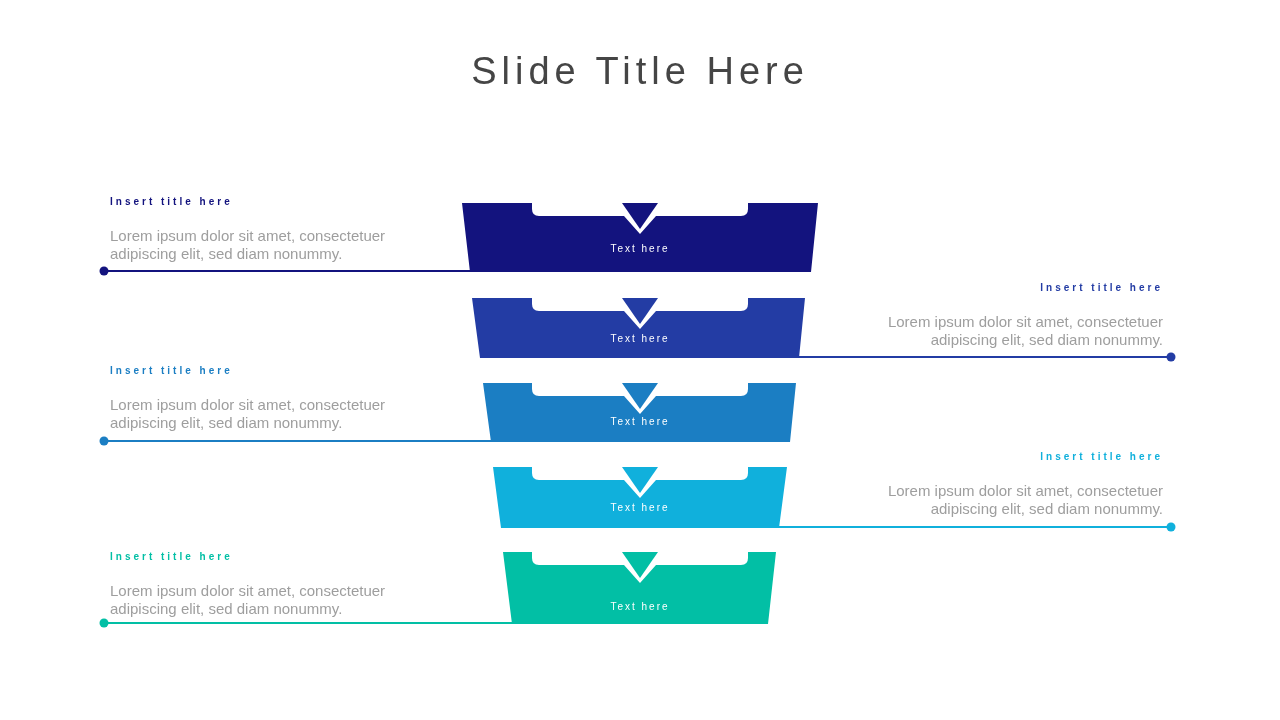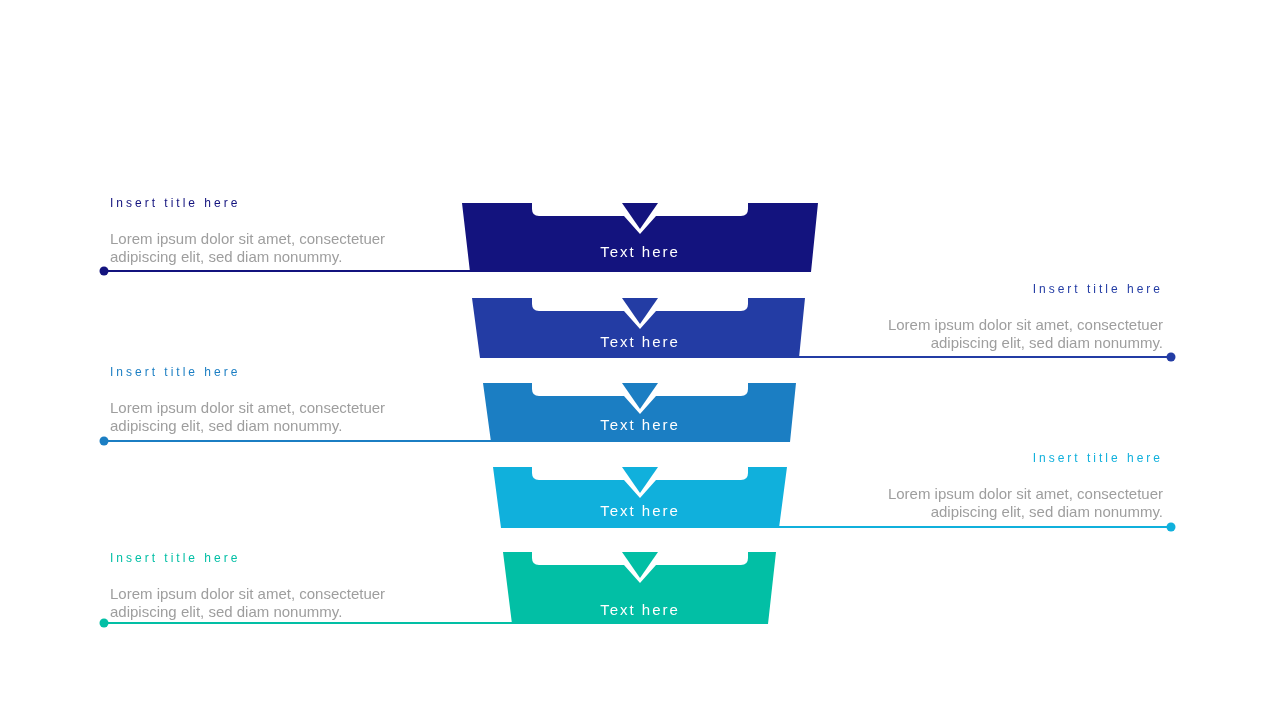--- a/index.html
+++ b/index.html
@@ -10,45 +10,46 @@
   .slide-title {
     position:absolute; left:0; top:50px; width:1280px;
     text-align:center; font-size:38px; font-weight:400;
     letter-spacing:5px; color:#454545;
   }
 
   .diagram-svg { position:absolute; left:0; top:0; width:1280px; height:720px; }
 
   .bar-label {
     position:absolute; width:240px; left:520px; text-align:center;
-    color:#ffffff; font-size:15px; letter-spacing:2px;
+    color:#ffffff; font-size:10px; letter-spacing:2px;
   }
   .bar-label-1 { top:243px; }
   .bar-label-2 { top:333px; }
   .bar-label-3 { top:416px; }
   .bar-label-4 { top:502px; }
   .bar-label-5 { top:601px; }
 
   .info-block { position:absolute; width:312px; }
   .info-block.left  { text-align:left; }
   .info-block.right { text-align:right; }
-  .info-title { font-size:12px; font-weight:400; letter-spacing:3px; }
+  .info-title { font-size:10px; font-weight:700; letter-spacing:3px; }
   .info-desc  { margin-top:20px; font-size:15px; line-height:18px; color:#9e9e9e; }
 
   .info-block-1 { left:110px;  top:196px; }
   .info-block-2 { left:851px;  top:282px; }
   .info-block-3 { left:110px;  top:365px; }
   .info-block-4 { left:851px;  top:451px; }
   .info-block-5 { left:110px;  top:551px; }
 </style>
 </head>
 <body>
 
 <div class="slide">
 
+  <h1 class="slide-title" style="color: rgb(69, 69, 69);">Slide Title Here</h1>
 
   <svg class="diagram-svg" viewBox="0 0 1280 720" xmlns="http://www.w3.org/2000/svg">
 
     <line x1="103" y1="271" x2="472" y2="271" stroke-width="2" stroke="#13137e"></line>
     <circle cx="104" cy="271" r="4.5" fill="#13137e"></circle>
 
     <line x1="797" y1="357" x2="1171" y2="357" stroke-width="2" stroke="#233ca4"></line>
     <circle cx="1171" cy="357" r="4.5" fill="#233ca4"></circle>
 
     <line x1="103" y1="441" x2="493" y2="441" stroke-width="2" stroke="#1b7ec3"></line>

